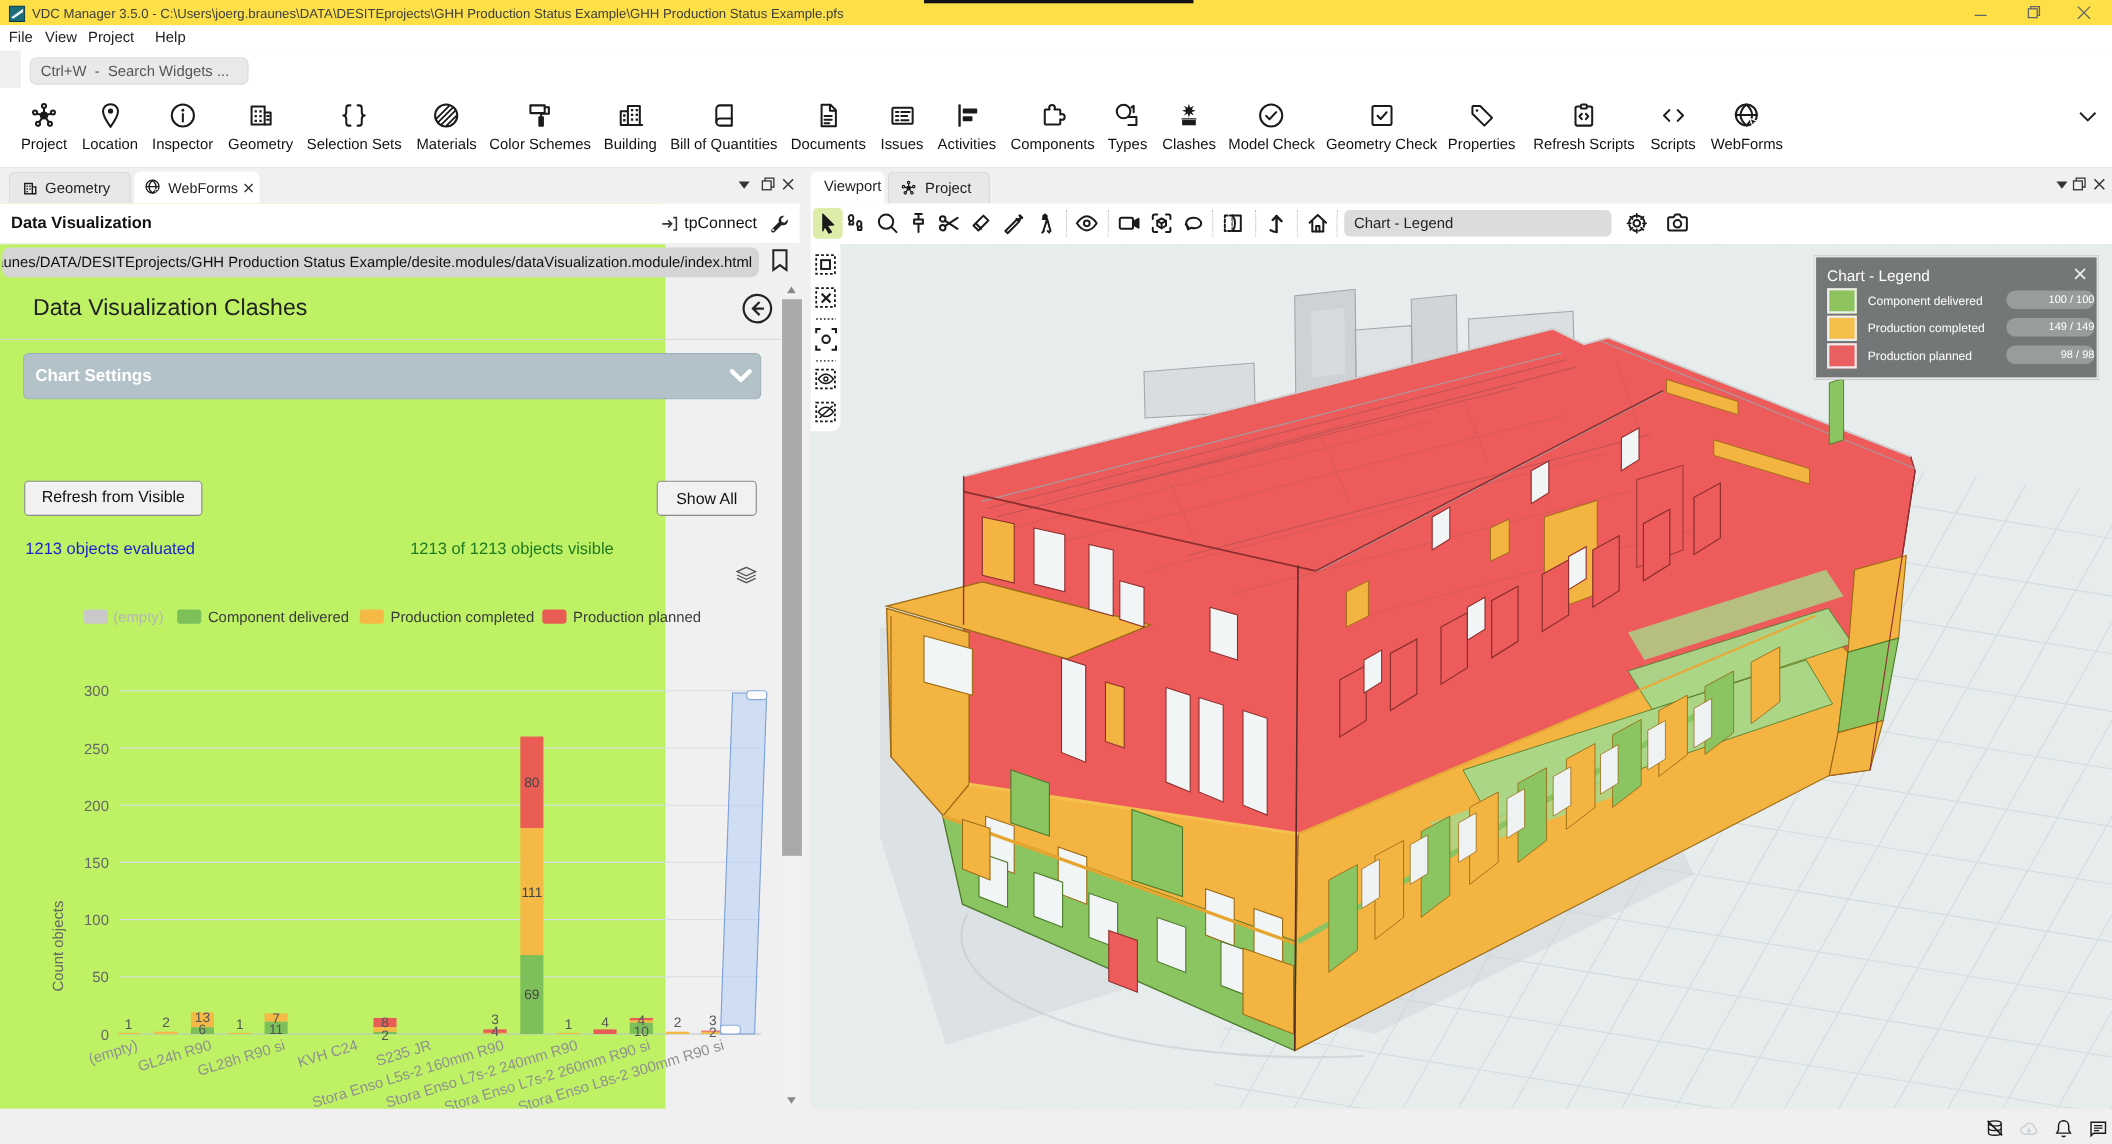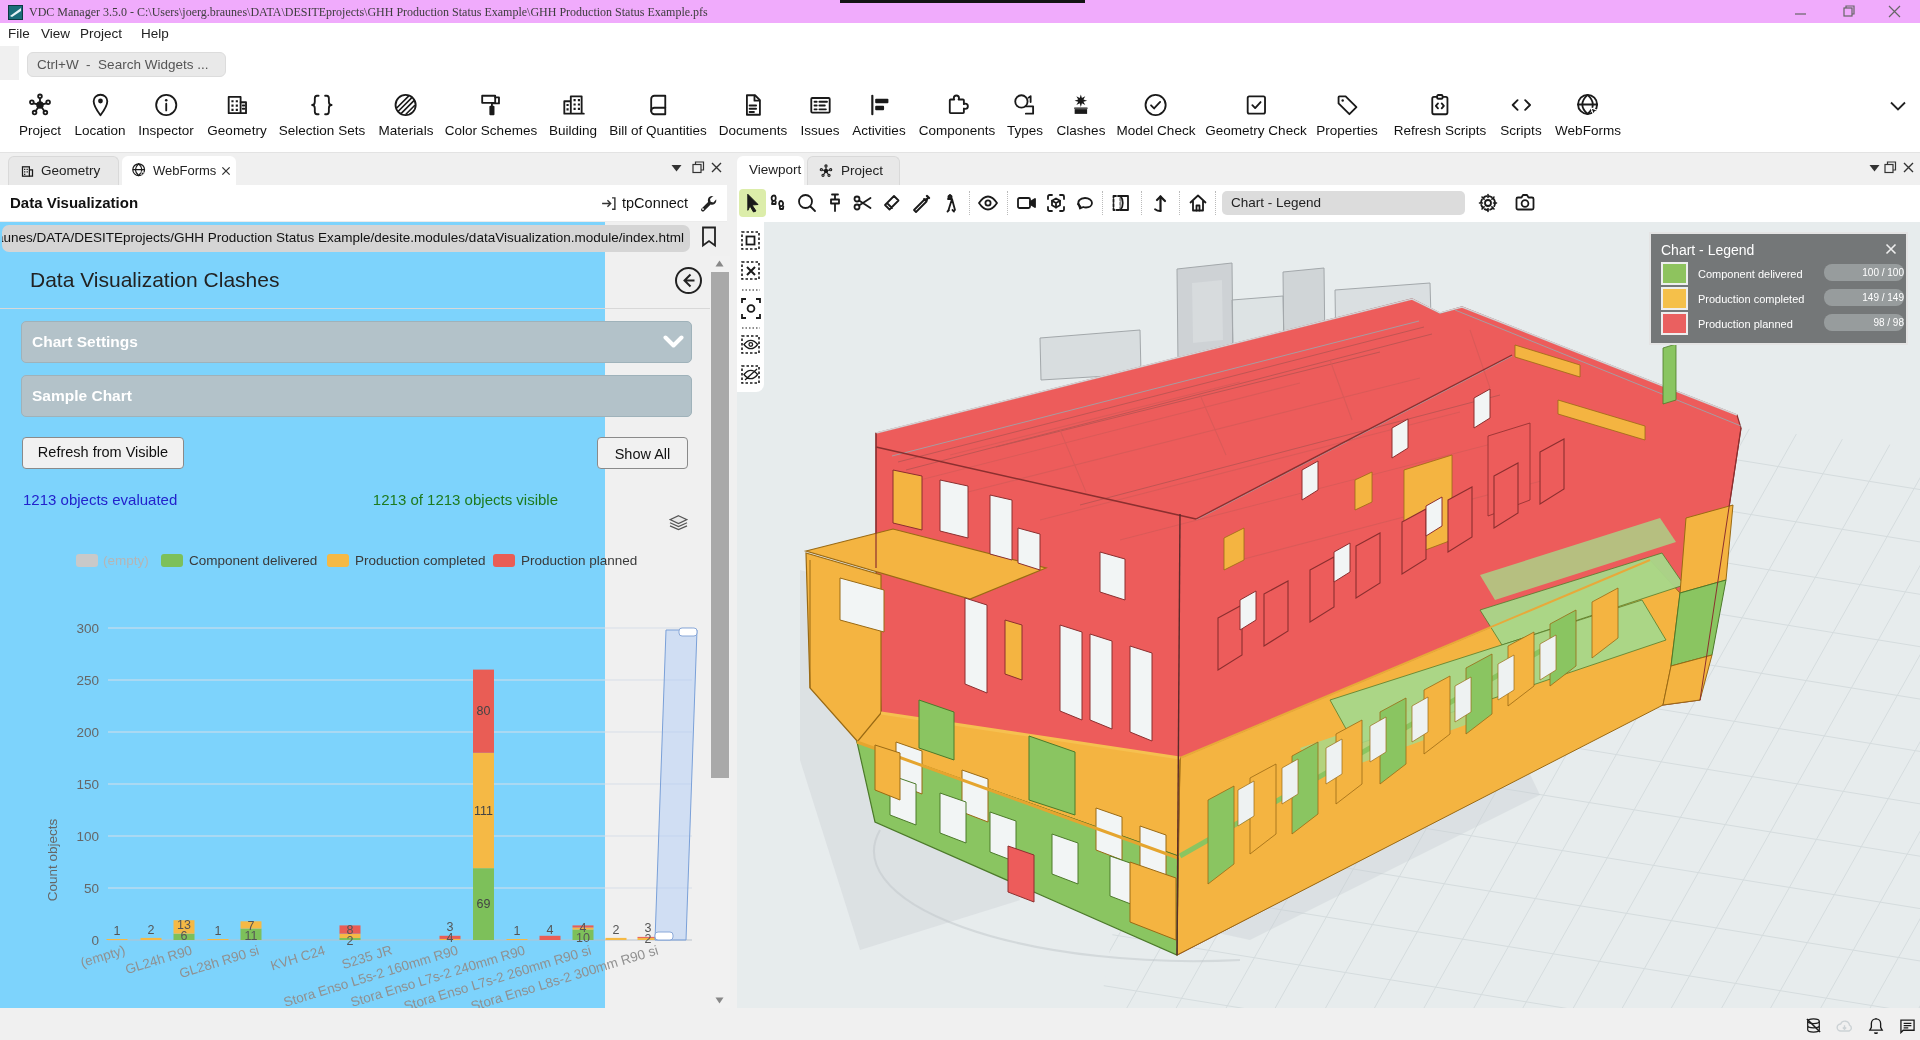--- a/index.html
+++ b/index.html
@@ -1,29 +1,29 @@
 <!DOCTYPE html>
 <html><head>
 <meta charset="utf-8">
 <style>
 * { margin:0; padding:0; box-sizing:border-box; }
 html,body { width:1920px; height:1040px; overflow:hidden; font-family:"Liberation Sans", sans-serif; background:#f0f0f0; }
 .abs { position:absolute; }
-#titlebar { position:absolute; left:0; top:0; width:1920px; height:23px; background:#f0abfc;font-family:Liberation Serif, serif; }
+#titlebar { position:absolute; left:0; top:0; width:1920px; height:23px; background:#fde047; }
 #titletxt { position:absolute; left:29px; top:5px; font-size:12px; color:#3d3d3d; }
 #menubar { position:absolute; left:0; top:23px; width:1920px; height:23px; background:#fff; font-size:13.5px; color:#222; }
 #searchrow { position:absolute; left:0; top:46px; width:1920px; height:34px; background:#fff;margin-left:19px; }
 #searchbox { position:absolute; left:8px; top:6px; width:199px; height:25px; background:#e9e9e9; border:1px solid #dcdcdc; border-radius:6px; font-size:13.5px; color:#555; padding:4px 0 0 9px; }
 #toolbar { position:absolute; left:0; top:80px; width:1920px; height:73px; background:#fff; border-bottom:1px solid #e3e3e3; }
 .titem { position:absolute; top:12px; text-align:center; }
 .titem svg { display:block; margin:0 auto; }
 .titem span { display:block; margin-top:5px; font-size:13.5px; color:#111; white-space:nowrap; }
 #tabrow { position:absolute; left:0; top:153px; width:1920px; height:32px; background:#f0f0f0; }
 .tab { position:absolute; top:3px; height:29px; border-radius:6px 6px 0 0; font-size:13.5px; color:#222; }
-#leftpanel { position:absolute; left:0; top:185px; width:605px; height:823px; background:#7dd3fc; }
+#leftpanel { position:absolute; left:0; top:185px; width:605px; height:823px; background:#bef264; }
 #urlbox { position:absolute; left:2px; top:40px; width:688px; height:27px; background:#d5d5d5; border-radius:7px; font-size:13.5px; color:#111; padding:5px 6px 0 6px; white-space:nowrap; overflow:hidden; direction:rtl; text-align:left; }
 .setbar { position:absolute; left:21px; width:671px; height:42px; background:#b3c2c9; border:1px solid #9fb2ba; border-radius:5px; color:#fff; font-weight:bold; font-size:15.5px; }
 .btn { position:absolute; height:32px; background:#f1f1f1; border:1px solid #8a8a8a; border-radius:4px; font-size:14.5px; color:#111; text-align:center; }
 #lscroll { position:absolute; left:710px; top:256px; width:20px; height:752px; background:#f1f1f1; }
 #rtoolbar { position:absolute; left:737px; top:185px; width:1183px; height:37px; background:#fff; }
 #viewport { position:absolute; left:737px; top:222px; width:1183px; height:786px; background:#e7eced; overflow:hidden; }
 #bottomstrip { position:absolute; left:0; top:1008px; width:1920px; height:32px; background:#f0f0f0; }
 #legendpanel { position:absolute; left:1649px; top:232px; width:259px; height:113px; background:rgba(106,110,111,0.93); border:2px solid #e4e4e4; color:#fff; }
 .lrow { position:absolute; left:10px; height:23px; width:240px; }
 .lsw { position:absolute; left:0; top:-2px; width:27px; height:23px; border:2px solid #eee; }
@@ -299,23 +299,20 @@
  <svg class="abs" style="left:674px;top:81px" width="29" height="29" viewBox="0 0 29 29" fill="none" stroke="#222" stroke-width="2">
       <circle cx="14.5" cy="14.5" r="12.5"></circle>
       <path d="M16.5 8.5 10.5 14.5l6 6M10.5 14.5h10"></path>
     </svg>
  <div class="abs" style="left:0;top:123px;width:710px;height:1px;background:#d8d8d8"></div>
  <div class="setbar" style="top:136px">
       <span class="abs" style="left:10px;top:11px">Chart Settings</span>
    <svg class="abs" style="left:641px;top:13px" width="21" height="14" viewBox="0 0 21 14" fill="none" stroke="#fff" stroke-width="4" stroke-linecap="round" stroke-linejoin="round">
         <path d="M2.5 2.5l8 8 8-8"></path>
       </svg>
-    </div>
- <div class="setbar" style="top:190px">
-      <span class="abs" style="left:10px;top:11px">Sample Chart</span>
     </div>
  <div class="btn" style="left:22px;top:252px;width:162px;padding-top:6px">Refresh from Visible</div>
  <div class="btn" style="left:597px;top:252px;width:91px;padding-top:8px">Show All</div>
  <span class="abs" style="left:23px;top:306px;font-size:15px;color:#2222cc">1213 objects evaluated</span>
  <span class="abs" style="right:47px;top:306px;font-size:15px;color:#1e7a1e">1213 of 1213 objects visible</span>
  <svg class="abs" style="left:669px;top:330px" width="19" height="17" viewBox="0 0 24 22" fill="none" stroke="#555" stroke-width="1.6">
       <path d="M12 1 23 6 12 11 1 6z" fill="#e8e8e8"></path>
       <path d="M1 10l11 5 11-5M1 14l11 5 11-5"></path>
     </svg>
 </div>

